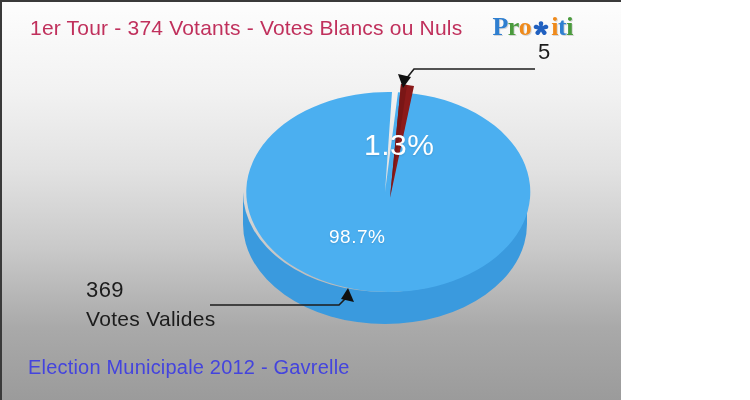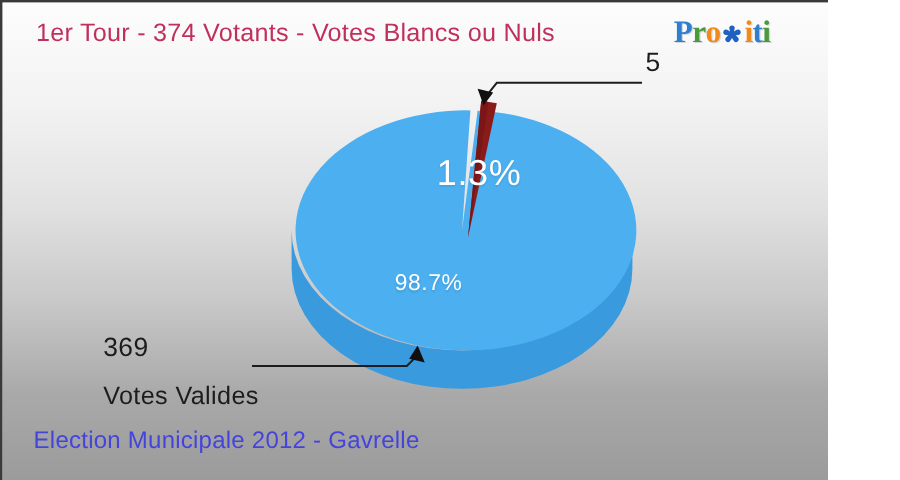--- a/index.html
+++ b/index.html
@@ -2,21 +2,21 @@
 <html><head>
 <meta charset="utf-8">
 <style>
   html, body {
     margin: 0;
     padding: 0;
     background: #ffffff;
   }
   #chart-root {
     position: relative;
-    width: 690px;
+    width: 621px;
     height: 400px;
     overflow: hidden;
     background: linear-gradient(to bottom, #fdfdfd 0%, #f2f2f2 22%, #e2e2e2 42%, #c9c9c9 62%, #a9a9a9 82%, #9b9b9b 100%);
     border-left: 2px solid #3a3a3a;
     border-top: 2px solid #3a3a3a;
     box-sizing: border-box;
     font-family: "Liberation Sans", sans-serif;
     -webkit-font-smoothing: antialiased;
   }
 
@@ -92,21 +92,21 @@
   }
   .callout .clabel {
     display: block;
     font-size: 21px;
     font-weight: 400;
     letter-spacing: 0.3px;
   }
   #callout-blancs { left: 536px; top: 38px; }
   #callout-blancs .cnum { margin-bottom: 6px; }
   #callout-valides { left: 84px; top: 276px; }
-  #callout-valides .cnum { margin-bottom: 18px; }
+  #callout-valides .cnum { margin-bottom: 6px; }
 
   
   #footer {
     position: absolute;
     left: 26px;
     top: 354px;
     font-size: 20px;
     font-weight: 400;
     letter-spacing: 0.2px;
     color: #4444dd;

